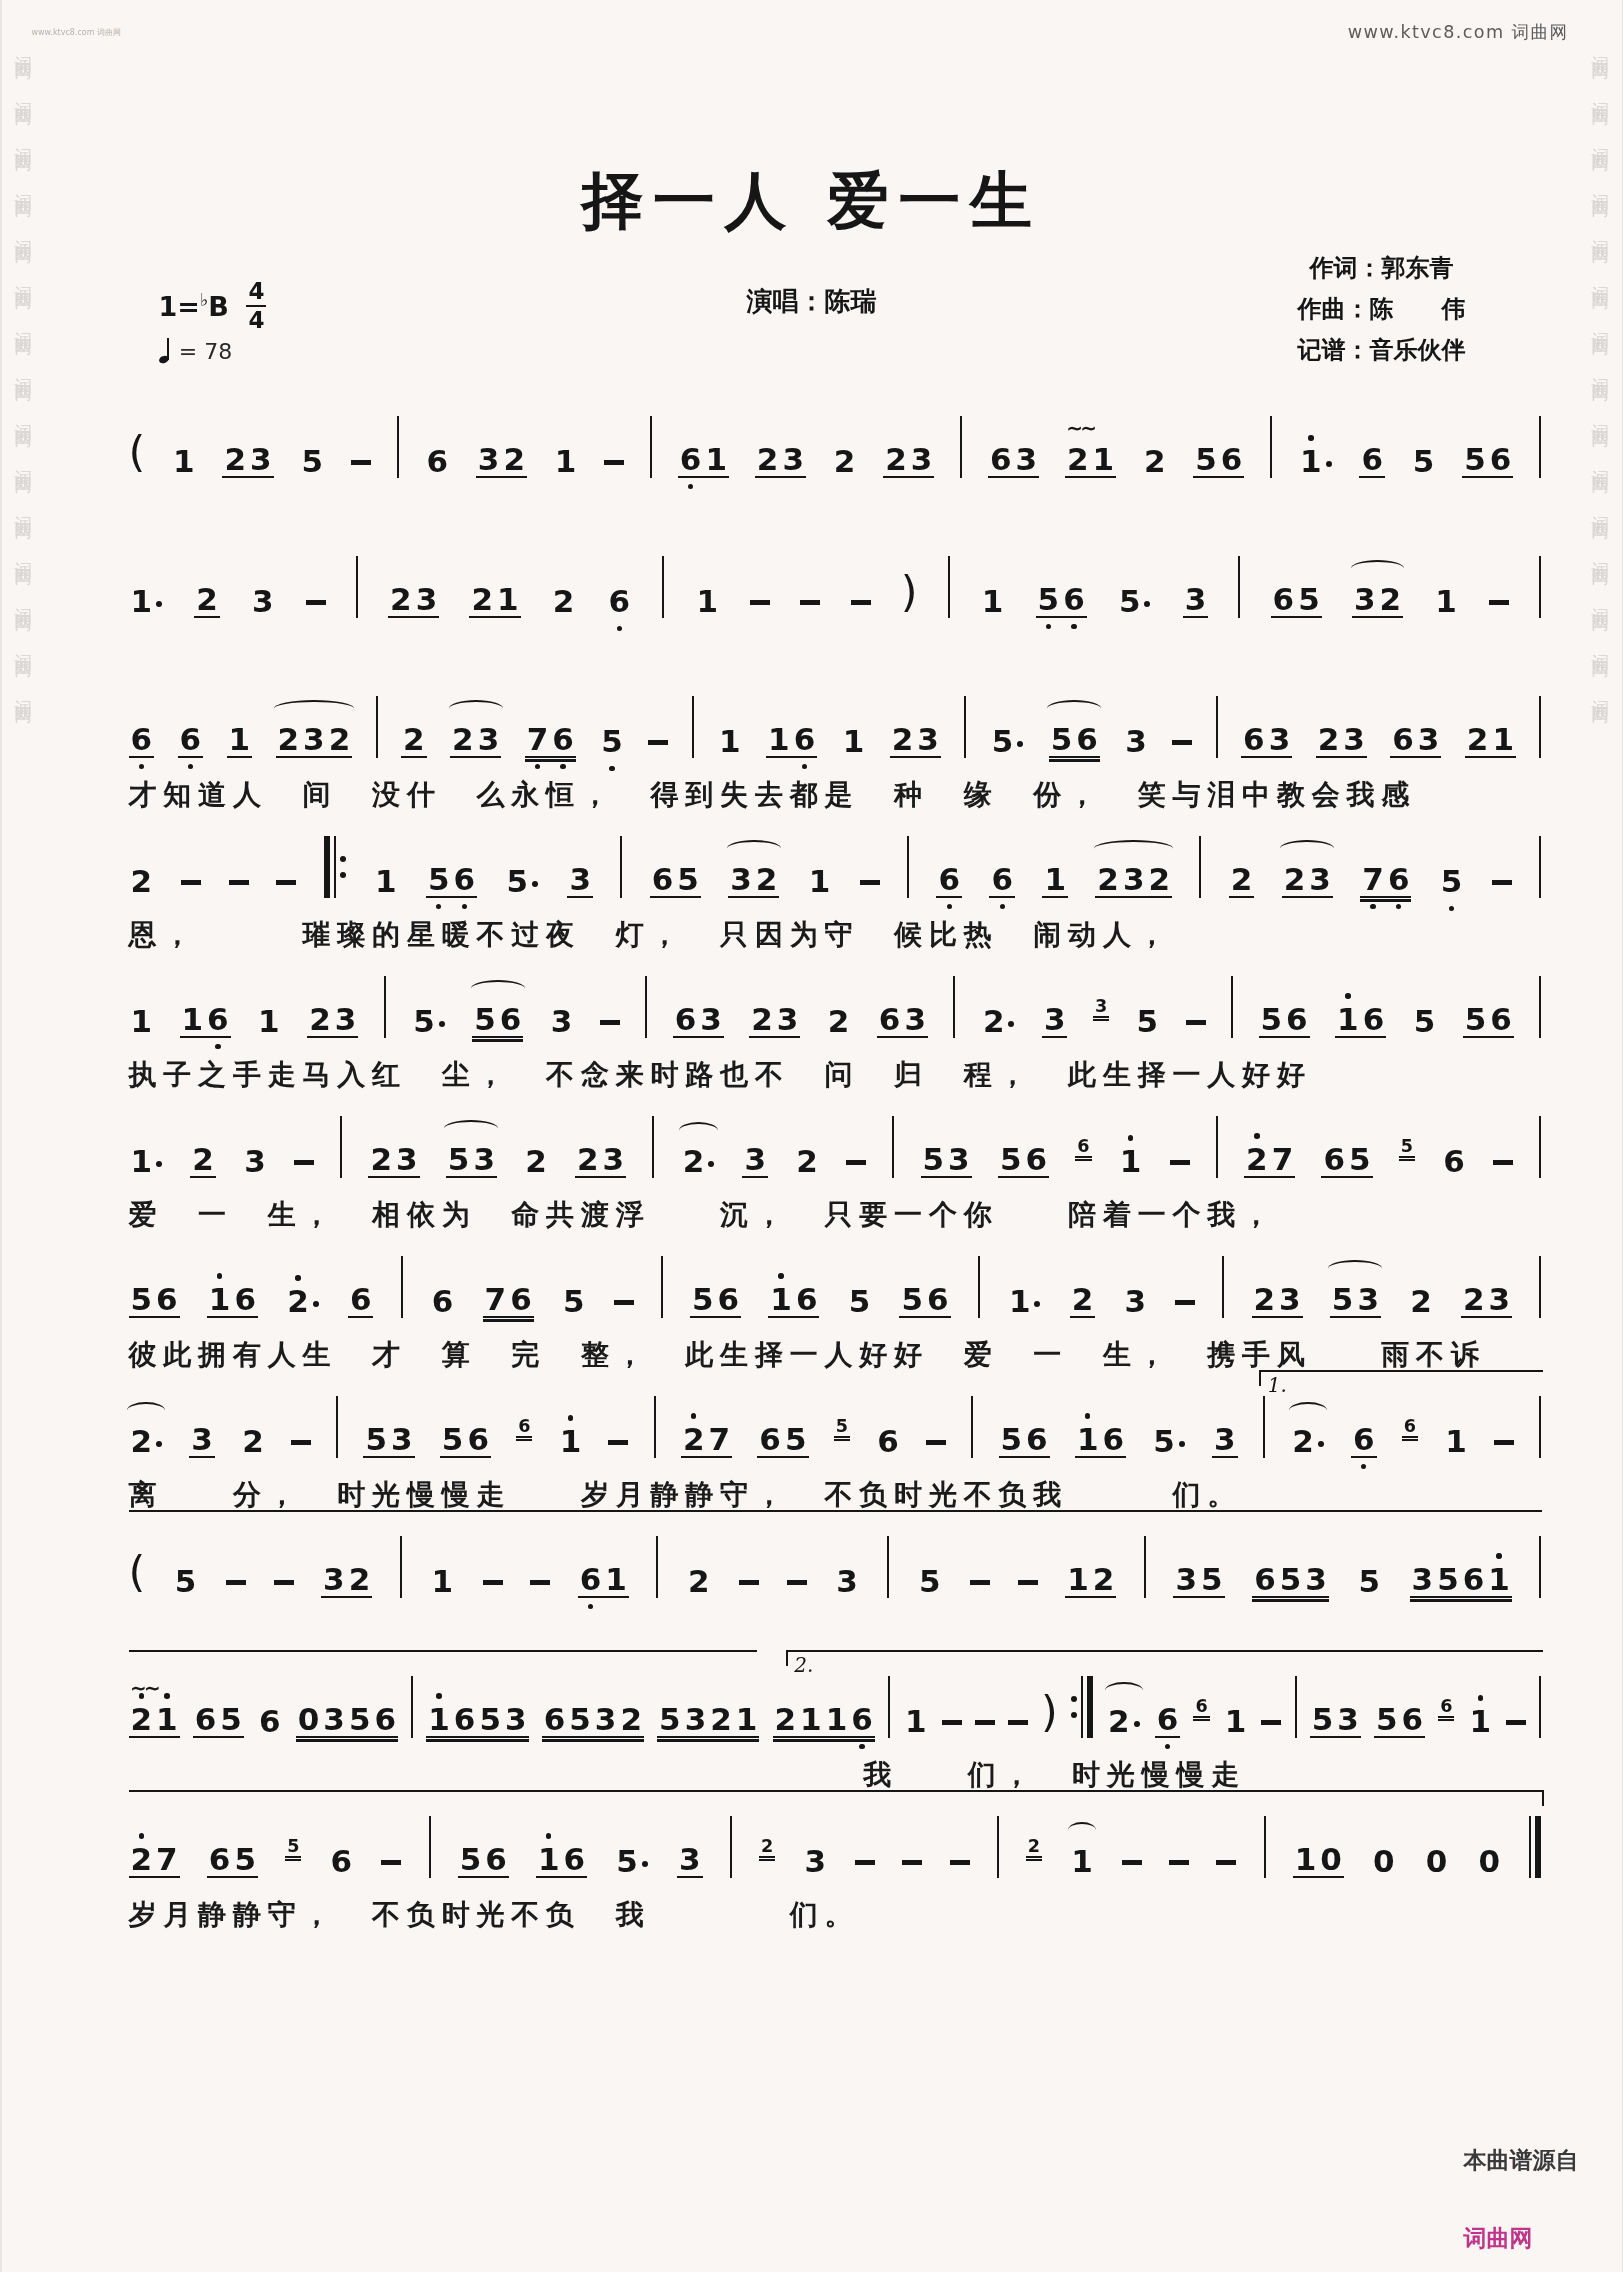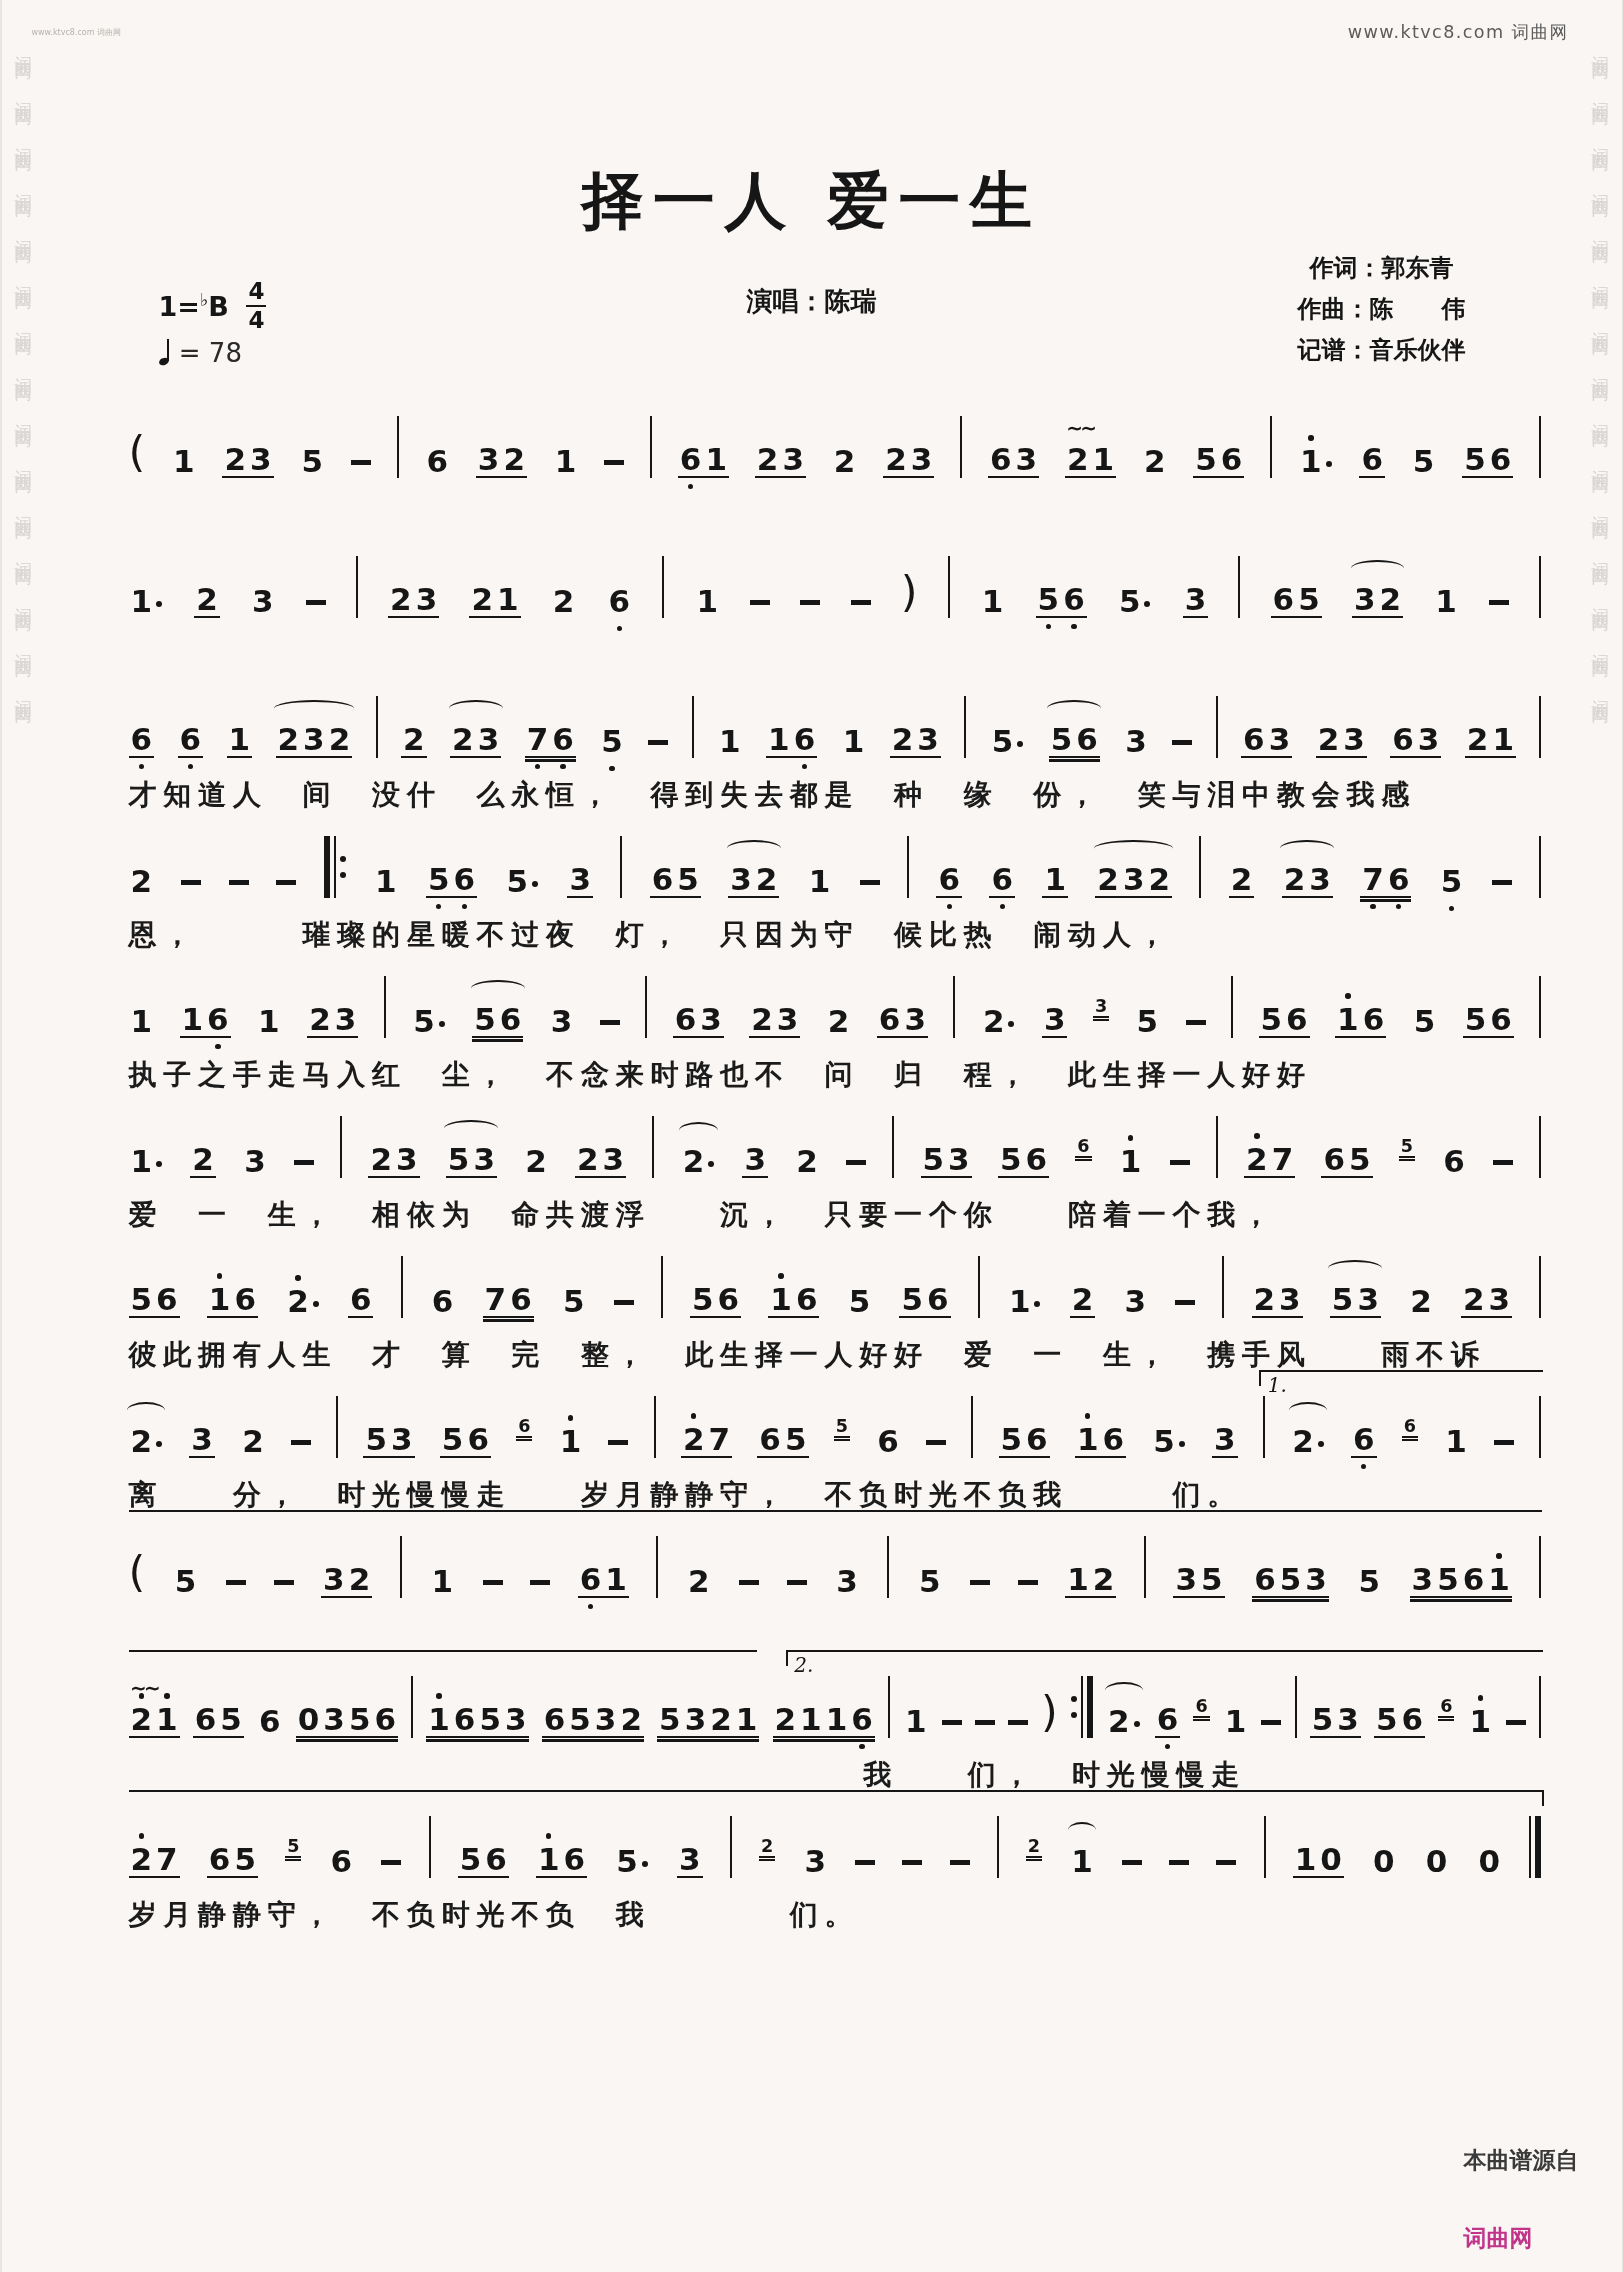--- a/index.html
+++ b/index.html
@@ -16,21 +16,21 @@
   
   .title{position:absolute;left:0;right:0;top:147px;text-align:center;font-size:62px;
          font-weight:bold;letter-spacing:9.5px;margin-top:12px;}
   .singer{position:absolute;left:0;right:0;top:276px;text-align:center;font-size:26px;font-weight:bold;margin-top:8px;}
   .credits{position:absolute;right:156px;top:248px;font-size:24px;font-weight:bold;line-height:41px;
            text-align:center;white-space:pre;}
   .keyblock{position:absolute;left:157px;top:280px;font-size:27px;font-weight:bold;display:flex;align-items:center;gap:17.6px;}
   .keysig sup{font-size:17.6px;}
   .meter{display:inline-flex;flex-direction:column;align-items:center;font-size:23px;line-height:23px;}
   .meter .bar-line{width:20px;height:2px;background:#161616;margin:2px 0;}
-  .tempo{position:absolute;left:157px;top:338px;font-size:26px;display:flex;align-items:center;gap:6.8px;color:#2a2a2a;}
+  .tempo{position:absolute;left:157px;top:338px;font-size:22px;display:flex;align-items:center;gap:6.8px;color:#2a2a2a;}
   .qnote{position:relative;width:13.5px;height:27px;display:inline-block;}
   .qnote::before{content:"";position:absolute;left:0;bottom:1.4px;width:10px;height:7.4px;background:#161616;
                  border-radius:50%;transform:rotate(-20deg);}
   .qnote::after{content:"";position:absolute;left:8px;bottom:5.4px;width:2px;height:21.7px;background:#161616;}
   
   .systems{position:absolute;left:127px;top:398px;width:1413px;}
   .system{position:relative;height:140px;}
   .notes-row{display:flex;justify-content:space-between;align-items:flex-end;height:80px;padding-bottom:16px;}
   .tok{display:flex;align-items:flex-end;}
   .grp{position:relative;display:inline-block;font-size:31px;font-weight:bold;line-height:34px;white-space:nowrap;}

